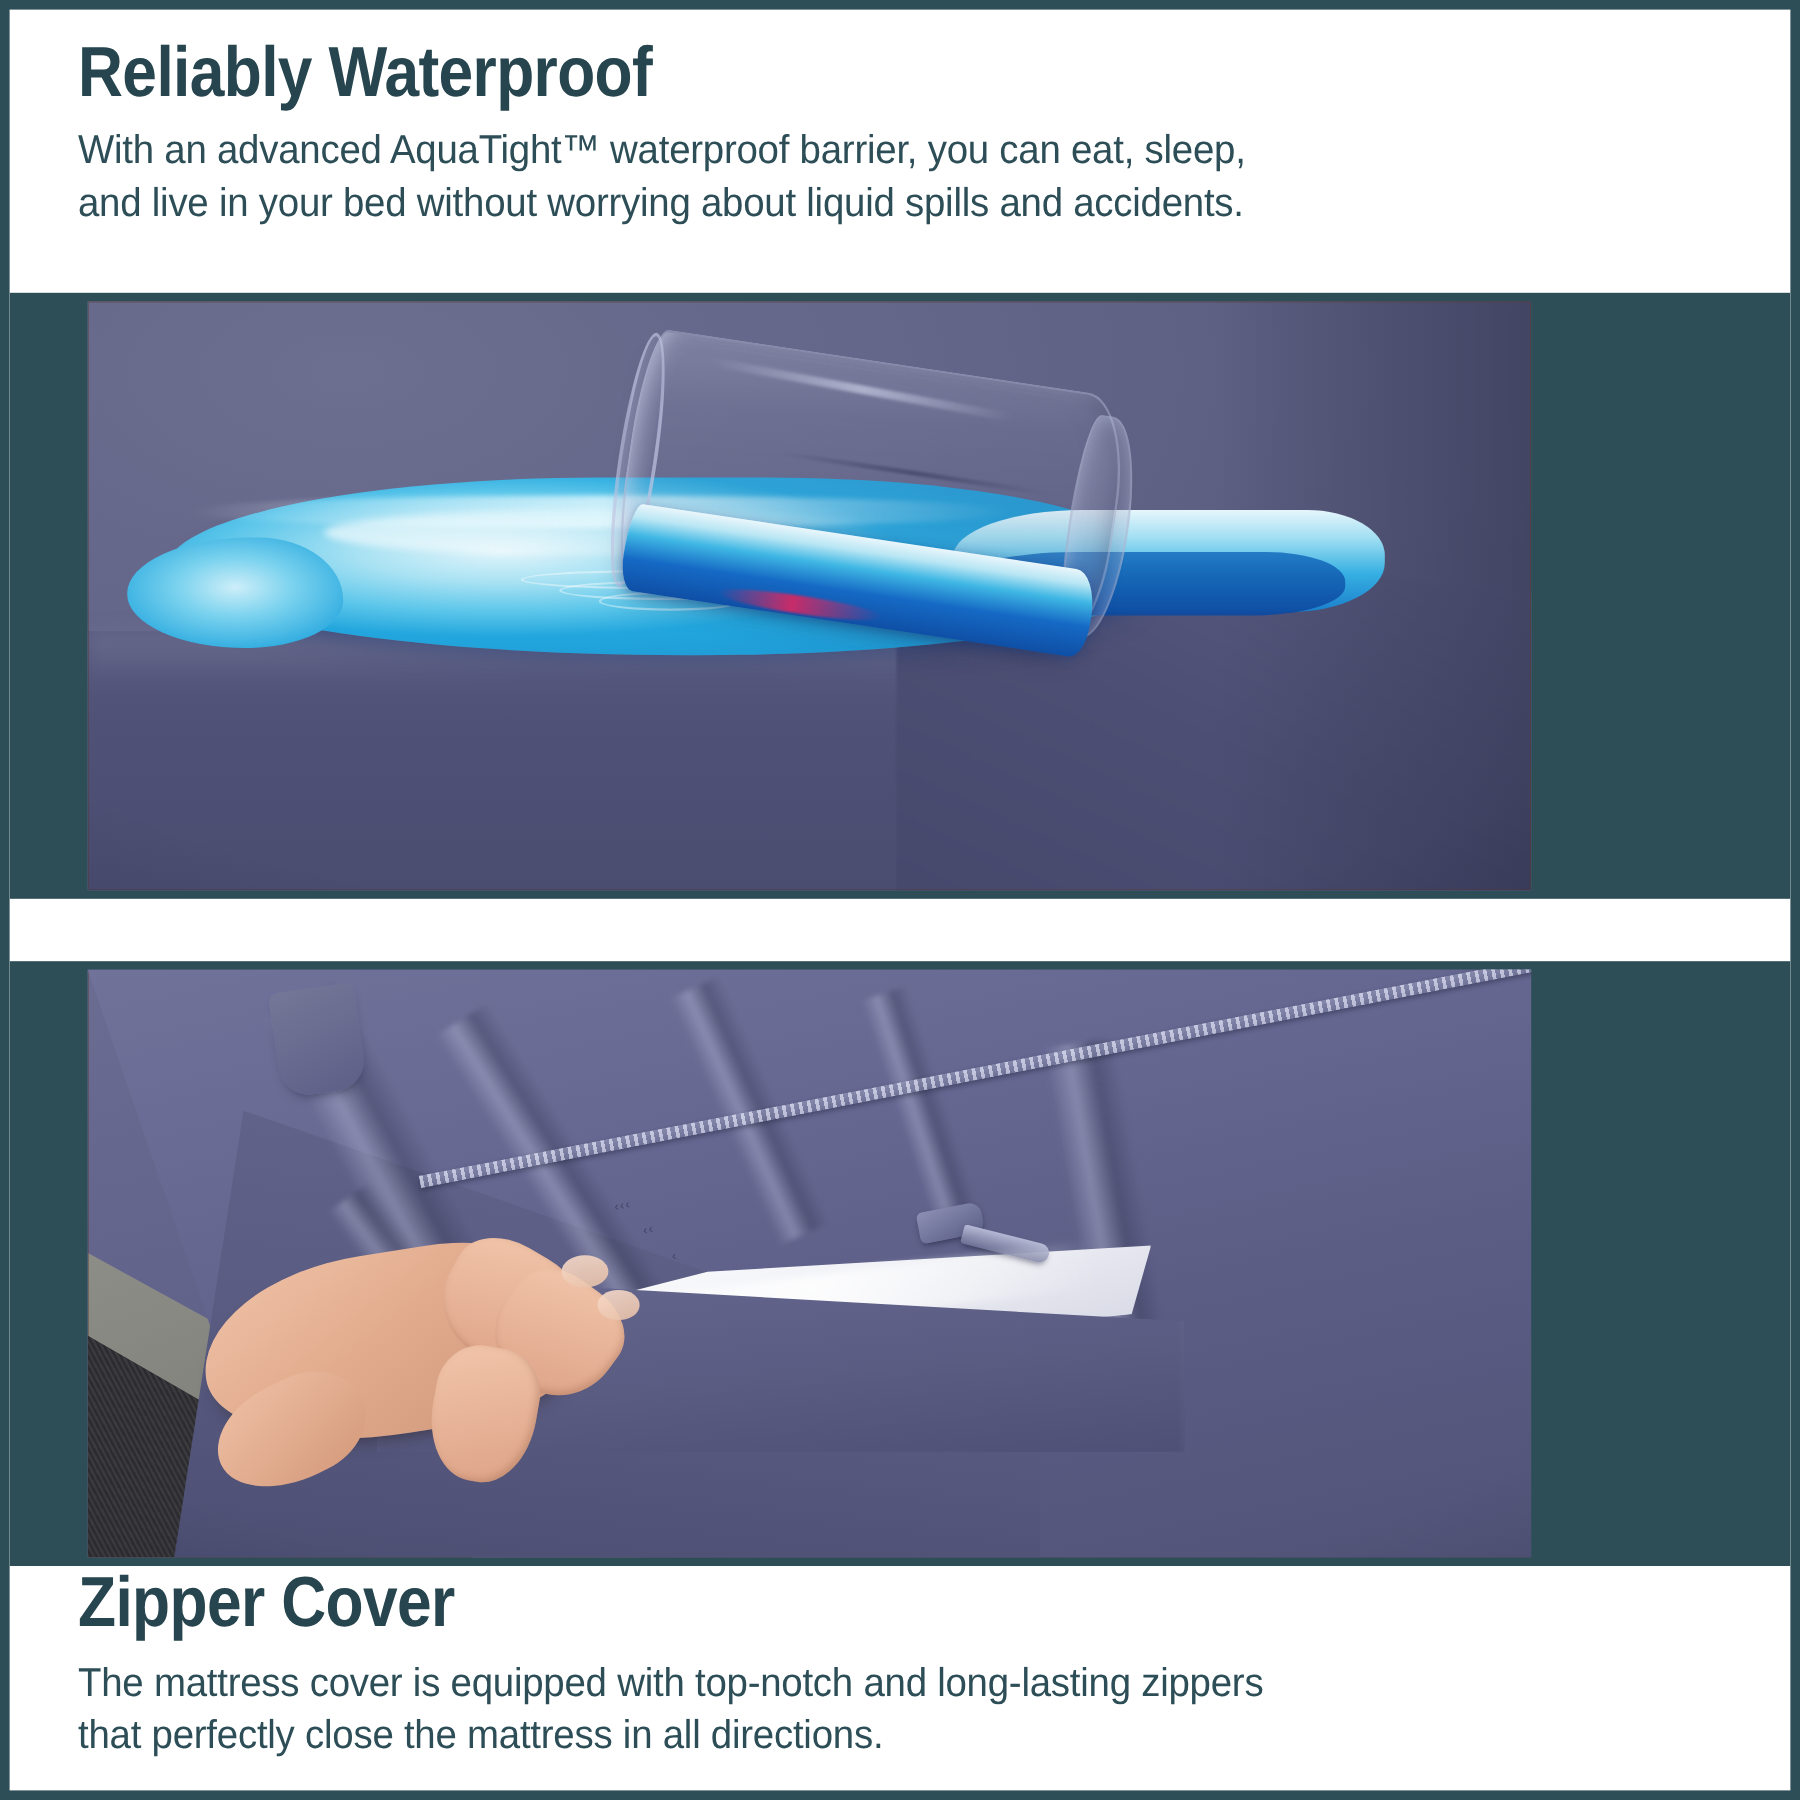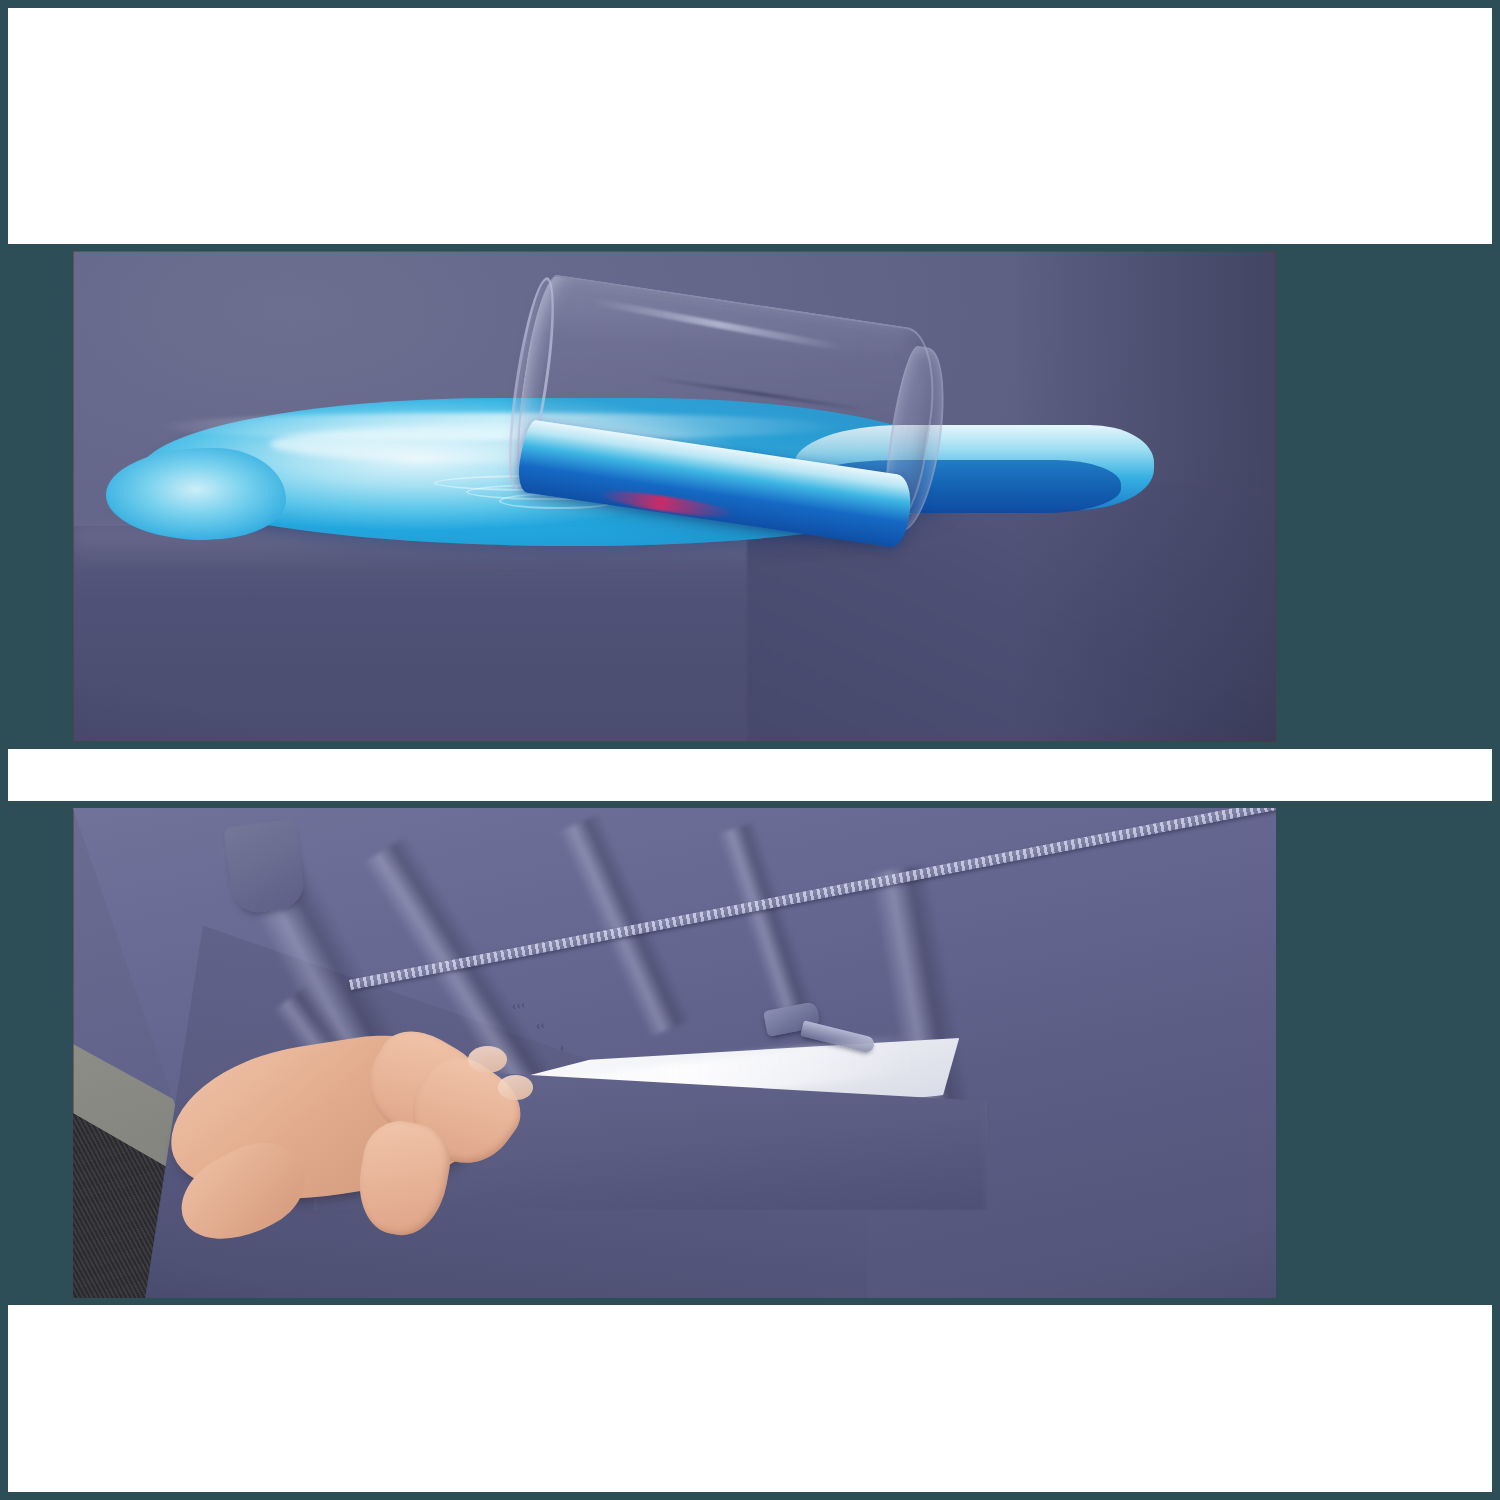--- a/index.html
+++ b/index.html
@@ -406,20 +406,27 @@
     pointer-events:none;
     background:radial-gradient(120% 120% at 50% 40%, rgba(0,0,0,0) 55%, rgba(20,22,44,.30) 100%);
     z-index:20;
   }
 </style>
 </head>
 <body>
 
 <div id="page">
 
+  <div class="textblock" id="tb-top">
+    <h1 class="headline">Reliably Waterproof</h1>
+    <p class="subtext">
+      <span class="line">With an advanced AquaTight™ waterproof barrier, you can eat, sleep,</span>
+      <span class="line">and live in your bed without worrying about liquid spills and accidents.</span>
+    </p>
+  </div>
 
   <div class="band" id="band-top">
     <div class="photo" id="photo-spill">
 
       <div class="mat-edge"></div>
       <div class="mat-corner"></div>
       <div class="mat-shadow-r"></div>
 
       <div class="puddle">
         <div class="puddle-main"></div>
@@ -487,14 +494,21 @@
         <div class="finger fg3"></div>
         <div class="thumb"></div>
         <div class="nail n1"></div>
         <div class="nail n2"></div>
       </div>
 
       <div class="vignette"></div>
     </div>
   </div>
 
+  <div class="textblock" id="tb-bottom">
+    <h1 class="headline">Zipper Cover</h1>
+    <p class="subtext">
+      <span class="line">The mattress cover is equipped with top-notch and long-lasting zippers</span>
+      <span class="line">that perfectly close the mattress in all directions.</span>
+    </p>
+  </div>
 
 </div>
 
 </body></html>

